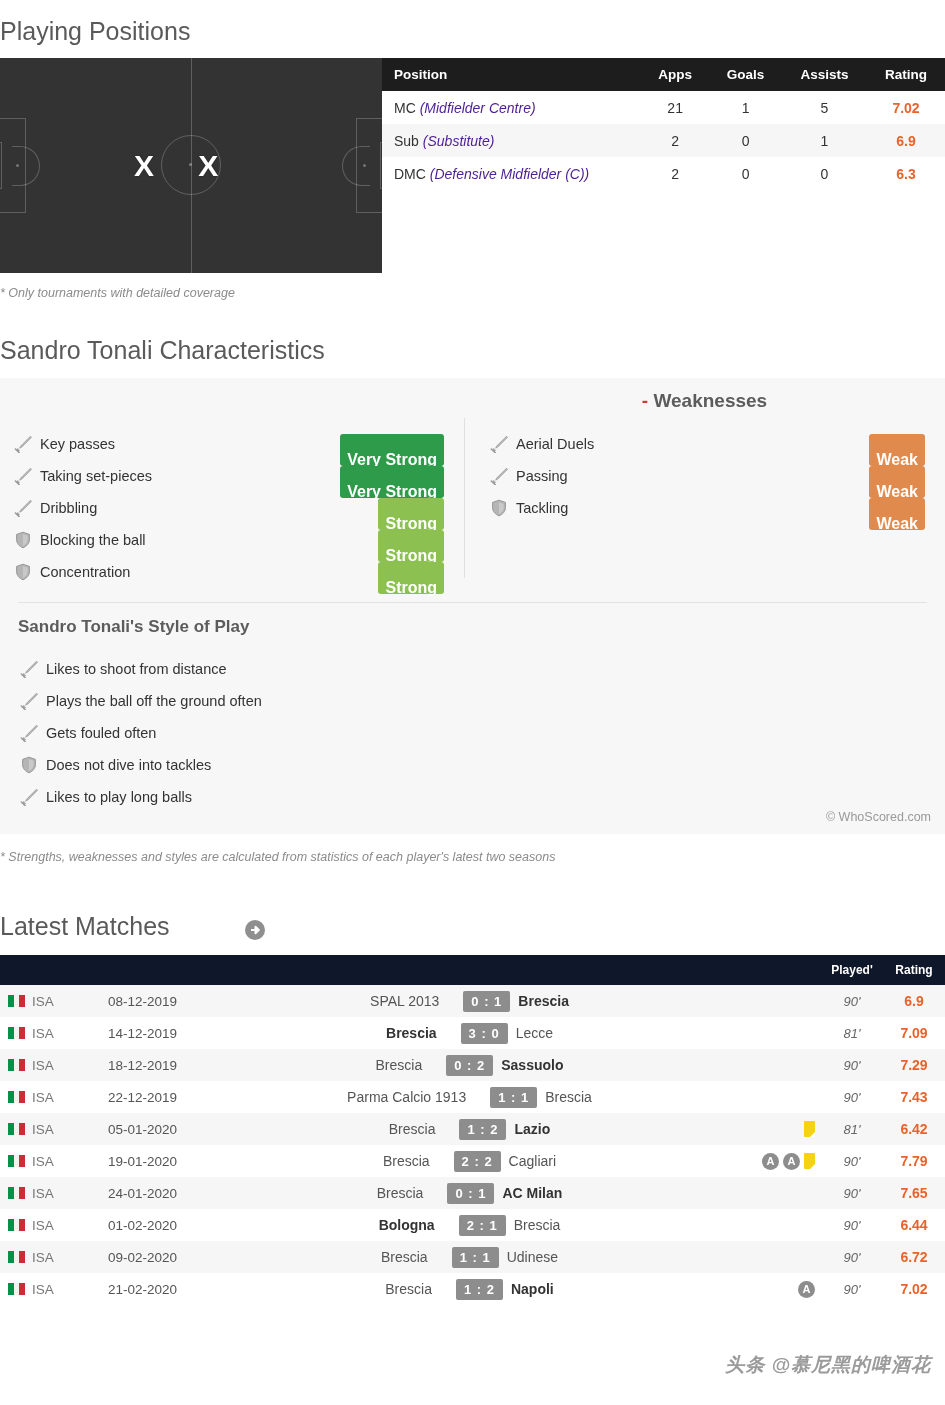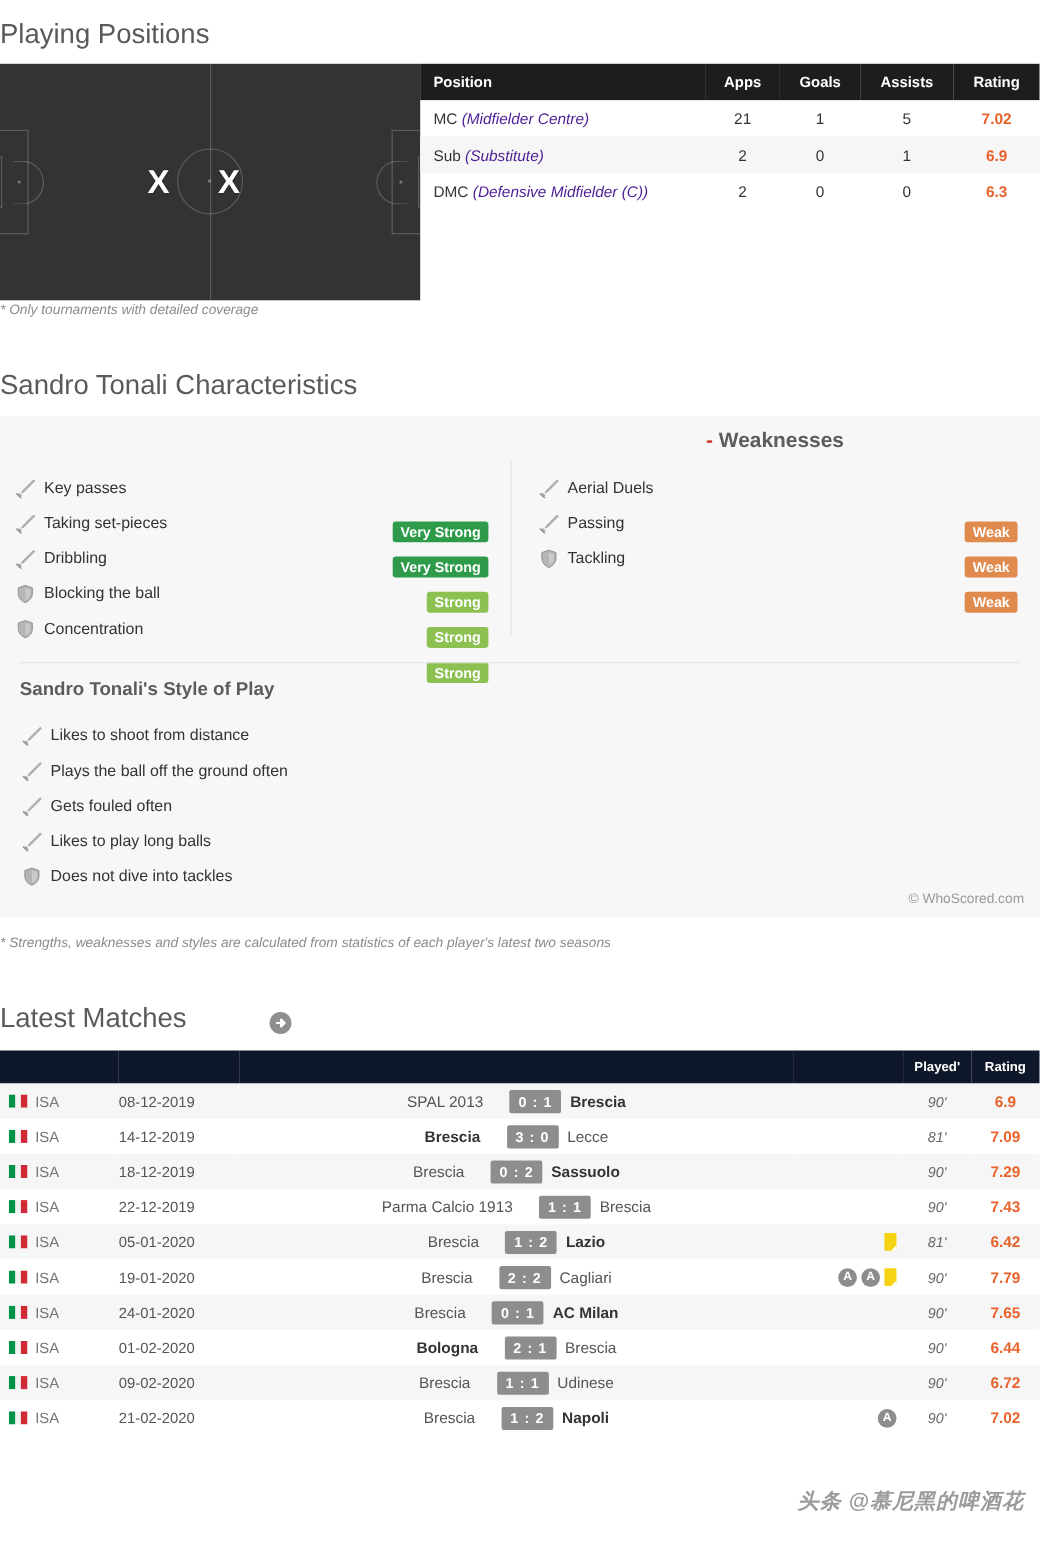--- a/index.html
+++ b/index.html
@@ -117,21 +117,21 @@
   .pos-table tbody tr:nth-child(even) { background: #f6f6f6; }
   .pos-table .pos-abbr { color: #333; }
   .pos-table .pos-full { color: #4c1d95; font-style: italic; }
   .pos-table .rating { color: #e8622c; font-weight: 700; }
 
   .footnote {
     font-size: 12.5px;
     font-style: italic;
     color: #8b8b8b;
   }
-  #pp-footnote { position: absolute; left: 0px; top: 274px; }
+  #pp-footnote { position: absolute; left: 0px; top: 286px; }
 
   
   #characteristics-title { position: absolute; left: 0px; top: 338px; }
 
   .char-panel {
     position: absolute; left: 0px; top: 378px;
     width: 945px; height: 456px;
     background: #f7f7f7;
   }
   .char-cols { position: relative; width: 945px; height: 212px; }
@@ -160,26 +160,25 @@
   }
   .trait-icon {
     width: 22px; height: 18px; flex: 0 0 22px;
     margin-left: 12px; margin-right: 6px;
     display: flex; align-items: center; justify-content: center;
   }
   .trait-label { font-size: 14.5px; color: #333; }
   .badge {
     position: absolute; right: 6px; top: 6px;
     height: 19px; line-height: 19px;
-    padding: 0 7px;
+    padding: 16px 7px;
     border-radius: 3px;
-    font-size: 13px; font-weight: 700;
+    font-size: 16px; font-weight: 700;
     color: #ffffff;
     white-space: nowrap;
-    margin-top: 40px;
   }
   .badge.very-strong { background: #2e9b4a; }
   .badge.strong { background: #8cc152; }
   .badge.weak { background: #e08a4e; }
 
   
   .style-sep {
     position: absolute; left: 18px; top: 224px;
     width: 909px; height: 1px; background: #e3e3e3;
   }
@@ -482,36 +481,36 @@
           <svg width="20" height="18" viewBox="0 0 20 18">
             <path d="M17.5 1.2 L18.6 2.3 L8.8 12.1 L6.6 13.2 L7.7 11 Z" fill="#b8b8b8" stroke="#9a9a9a" stroke-width="0.7" stroke-linejoin="round"></path>
             <path d="M4.6 13.1 L7.0 15.5 L5.4 17.0 L3.1 14.7 Z" fill="#a9a9a9"></path>
             <path d="M2.4 14.0 L6.1 17.6" stroke="#9a9a9a" stroke-width="1.6" stroke-linecap="round"></path>
           </svg>
         </span>
         <span class="trait-label">Gets fouled often</span>
       </div>
       <div class="style-row">
         <span class="trait-icon">
+          <svg width="18" height="18" viewBox="0 0 18 18">
+            <path d="M9 1.2 L15.4 3.4 V8.6 C15.4 12.5 12.6 15.4 9 16.8 C5.4 15.4 2.6 12.5 2.6 8.6 V3.4 Z" fill="#b5b5b5" stroke="#8f8f8f" stroke-width="0.9"></path>
+            <path d="M9 3.2 L13.6 4.8 V8.6 C13.6 11.5 11.6 13.8 9 14.9 Z" fill="#c9c9c9"></path>
+          </svg>
+        </span>
+        <span class="trait-label">Does not dive into tackles</span>
+      </div>
+      <div class="style-row">
+        <span class="trait-icon">
           <svg width="20" height="18" viewBox="0 0 20 18">
             <path d="M17.5 1.2 L18.6 2.3 L8.8 12.1 L6.6 13.2 L7.7 11 Z" fill="#b8b8b8" stroke="#9a9a9a" stroke-width="0.7" stroke-linejoin="round"></path>
             <path d="M4.6 13.1 L7.0 15.5 L5.4 17.0 L3.1 14.7 Z" fill="#a9a9a9"></path>
             <path d="M2.4 14.0 L6.1 17.6" stroke="#9a9a9a" stroke-width="1.6" stroke-linecap="round"></path>
           </svg>
         </span>
         <span class="trait-label">Likes to play long balls</span>
-      </div>
-      <div class="style-row">
-        <span class="trait-icon">
-          <svg width="18" height="18" viewBox="0 0 18 18">
-            <path d="M9 1.2 L15.4 3.4 V8.6 C15.4 12.5 12.6 15.4 9 16.8 C5.4 15.4 2.6 12.5 2.6 8.6 V3.4 Z" fill="#b5b5b5" stroke="#8f8f8f" stroke-width="0.9"></path>
-            <path d="M9 3.2 L13.6 4.8 V8.6 C13.6 11.5 11.6 13.8 9 14.9 Z" fill="#c9c9c9"></path>
-          </svg>
-        </span>
-        <span class="trait-label">Does not dive into tackles</span>
       </div>
     </div>
 
   <div id="copyright">© WhoScored.com</div>
 </div>
 
 <div class="footnote" id="char-footnote">* Strengths, weaknesses and styles are calculated from statistics of each player's latest two seasons</div>
 
 <div class="section-title" id="latest-matches-title">Latest Matches</div>
 

